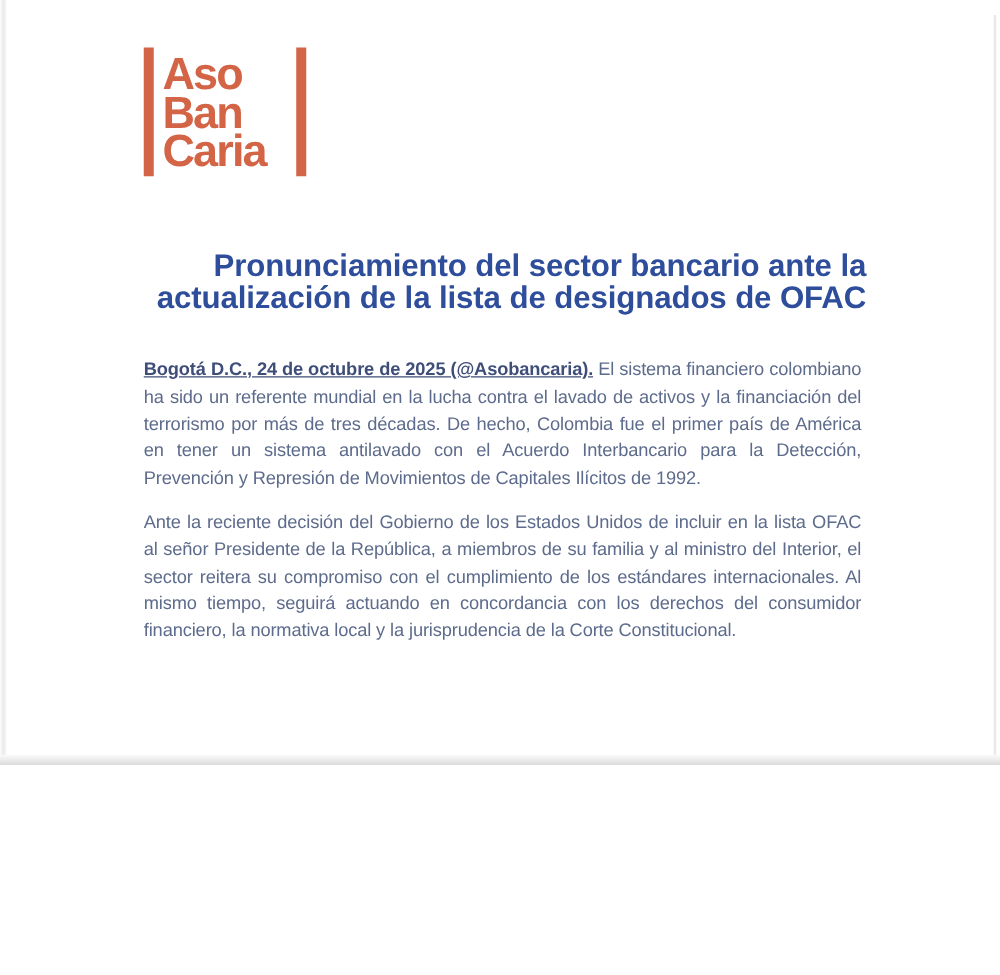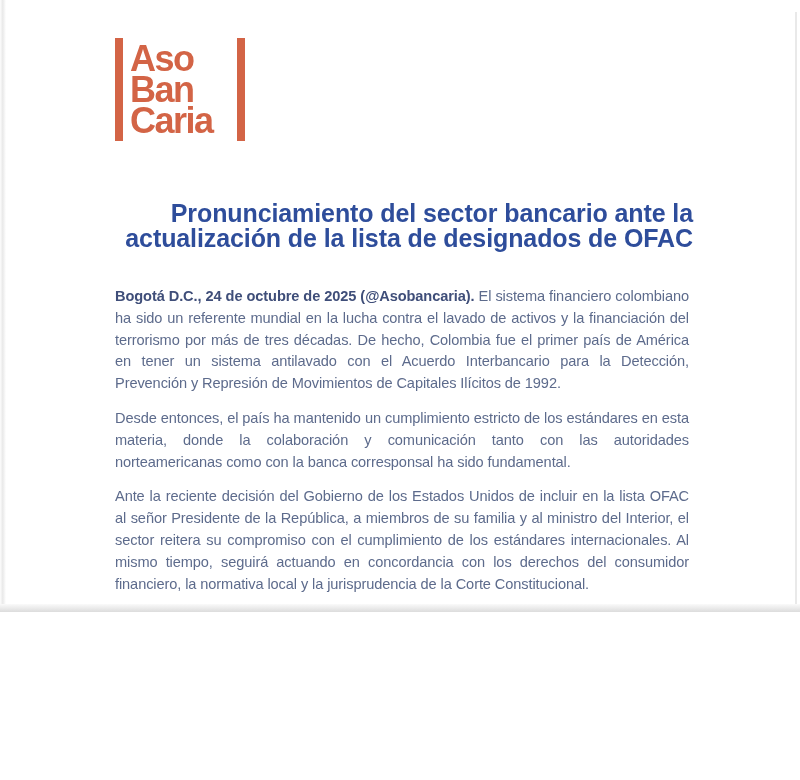--- a/index.html
+++ b/index.html
@@ -62,20 +62,21 @@
     color: var(--body_text, #5D6B8C);
     font-size: 14.6px;
     line-height: 21.8px;
     letter-spacing: -0.1px;
     text-align: justify;
   }
   .content p { margin: 0 0 13px 0; }
   .content strong {
     color: var(--lead_text, #3F4E79);
     font-weight: bold;
+    text-decoration: underline;
   }
 </style>
 </head>
 <body>
 
 <div class="page">
   <div class="edge-left"></div>
   <div class="edge-right"></div>
   <div class="edge-bottom"></div>
 
@@ -86,16 +87,15 @@
       <span>Ban</span>
       <span>Caria</span>
     </div>
     <div class="logo-bar"></div>
   </div>
 
   <h1 class="title">Pronunciamiento del sector bancario ante la actualización de la lista de designados de OFAC</h1>
 
   <div class="content">
     <p><strong>Bogotá D.C., 24 de octubre de 2025 (@Asobancaria).</strong> <span>El sistema financiero colombiano ha sido un referente mundial en la lucha contra el lavado de activos y la financiación del terrorismo por más de tres décadas. De hecho, Colombia fue el primer país de América en tener un sistema antilavado con el Acuerdo Interbancario para la Detección, Prevención y Represión de Movimientos de Capitales Ilícitos de 1992.</span></p>
-    <p><span>Desde entonces, el país ha mantenido un cumplimiento estricto de los estándares en esta materia, donde la colaboración y comunicación tanto con las autoridades norteamericanas como con la banca corresponsal ha sido fundamental.</span></p>
     <p><span>Ante la reciente decisión del Gobierno de los Estados Unidos de incluir en la lista OFAC al señor Presidente de la República, a miembros de su familia y al ministro del Interior, el sector reitera su compromiso con el cumplimiento de los estándares internacionales. Al mismo tiempo, seguirá actuando en concordancia con los derechos del consumidor financiero, la normativa local y la jurisprudencia de la Corte Constitucional.</span></p>
   </div>
 </div>
 
 </body></html>

